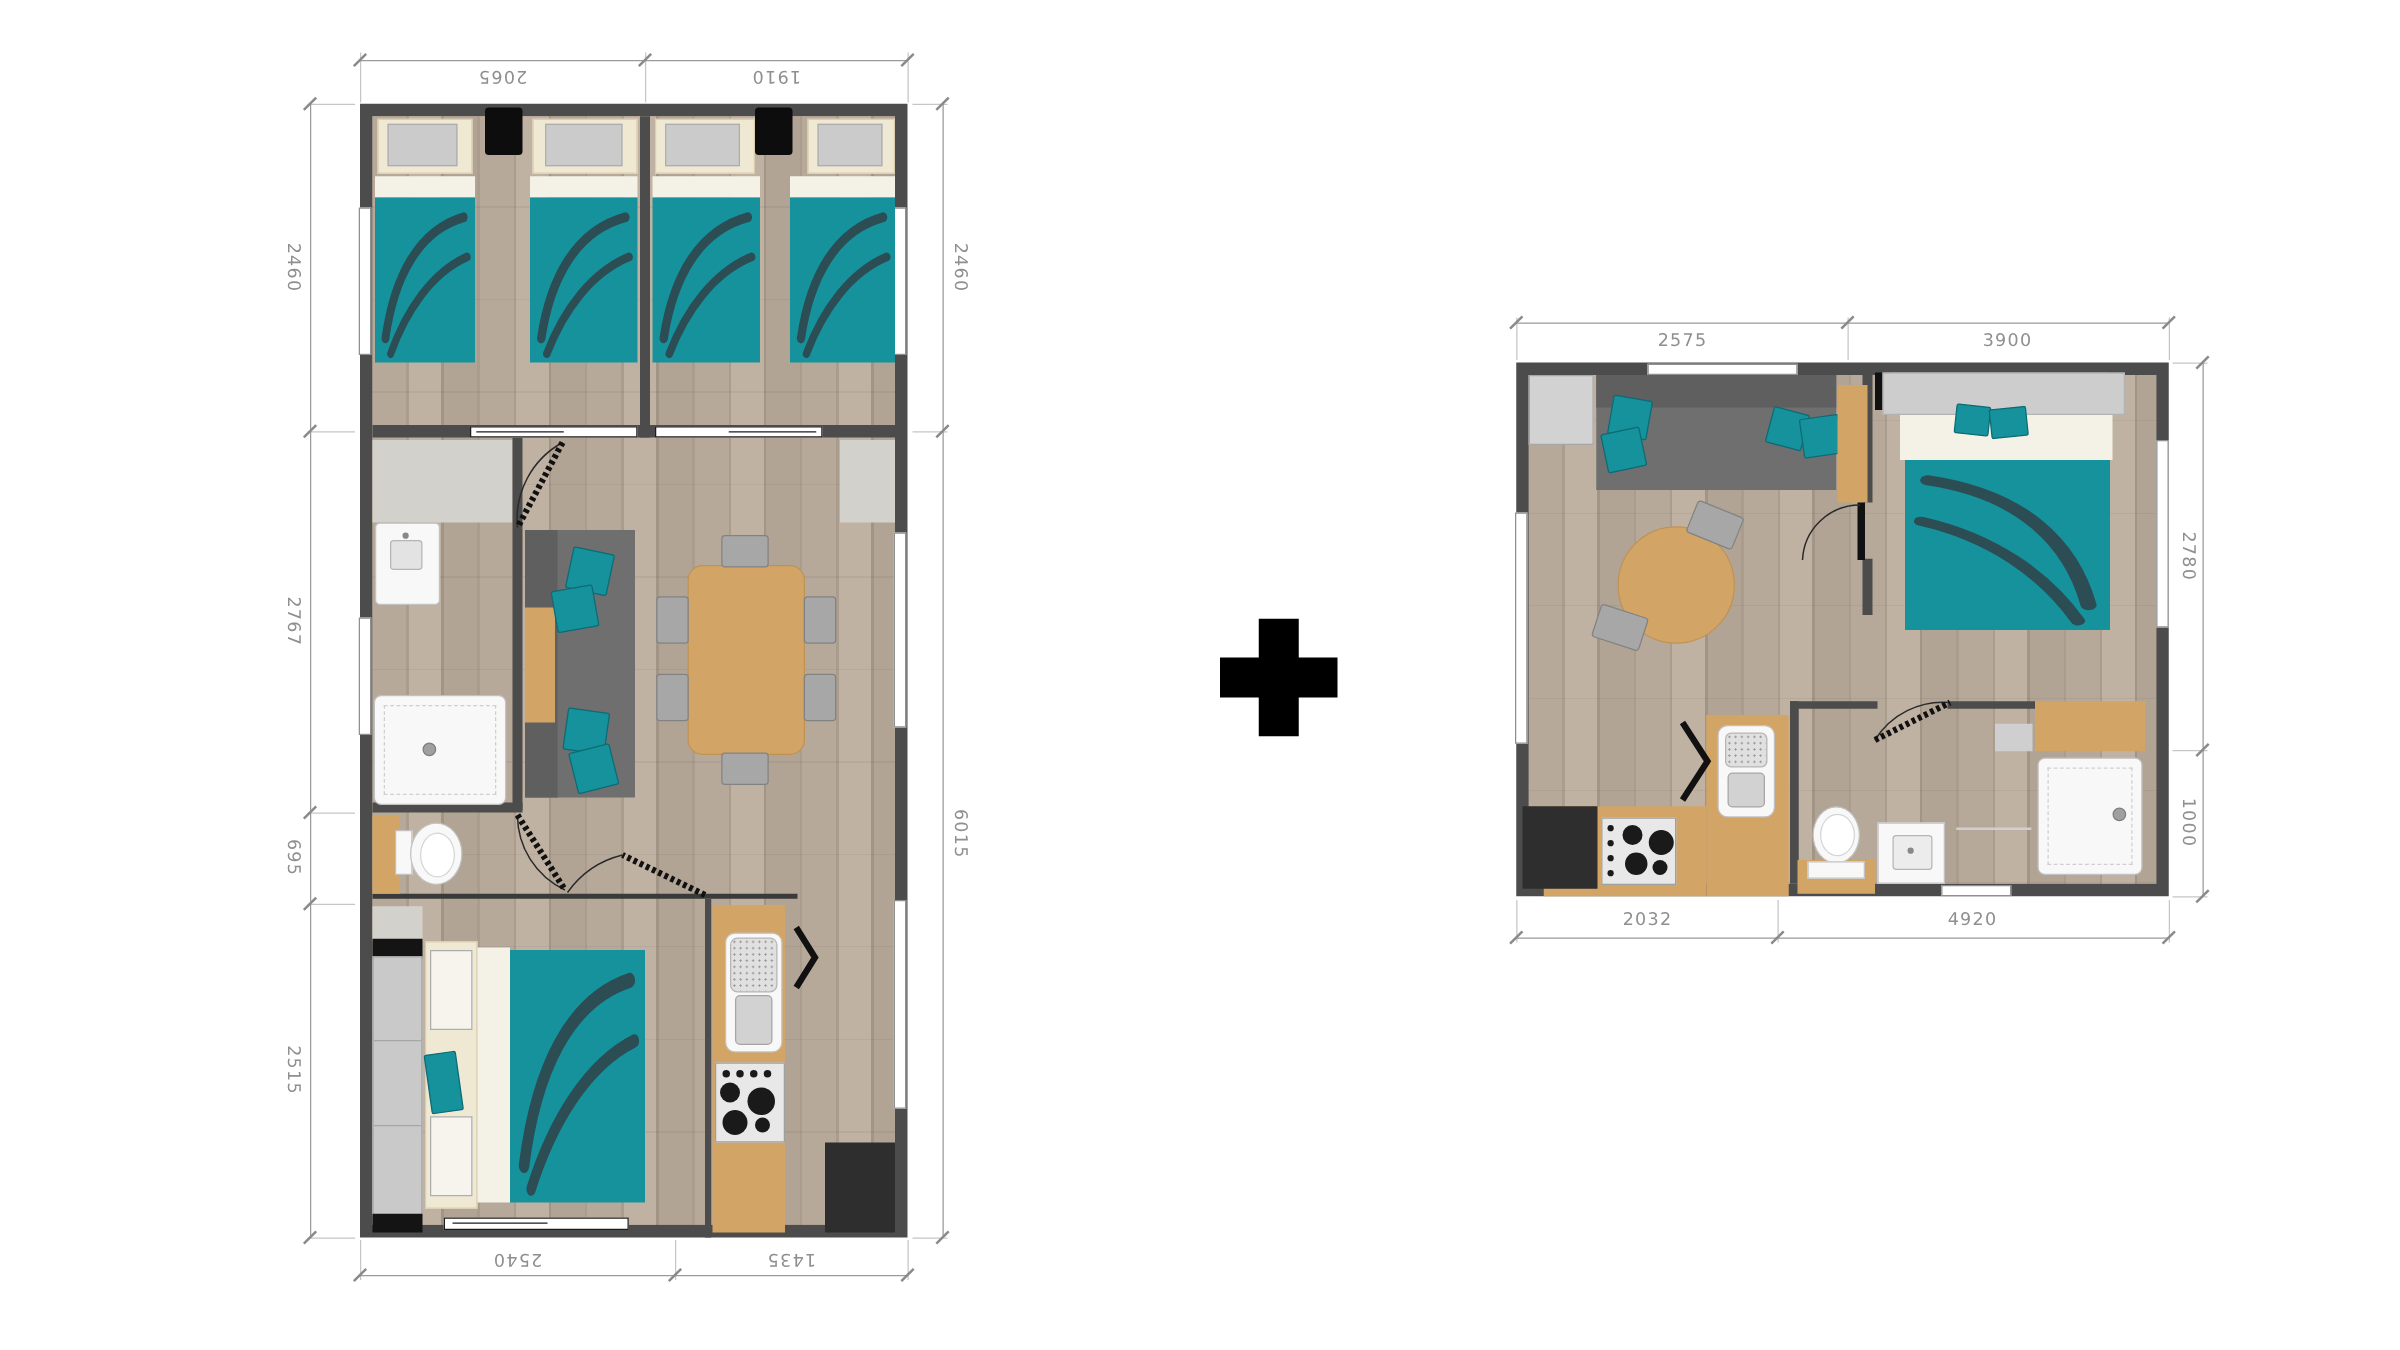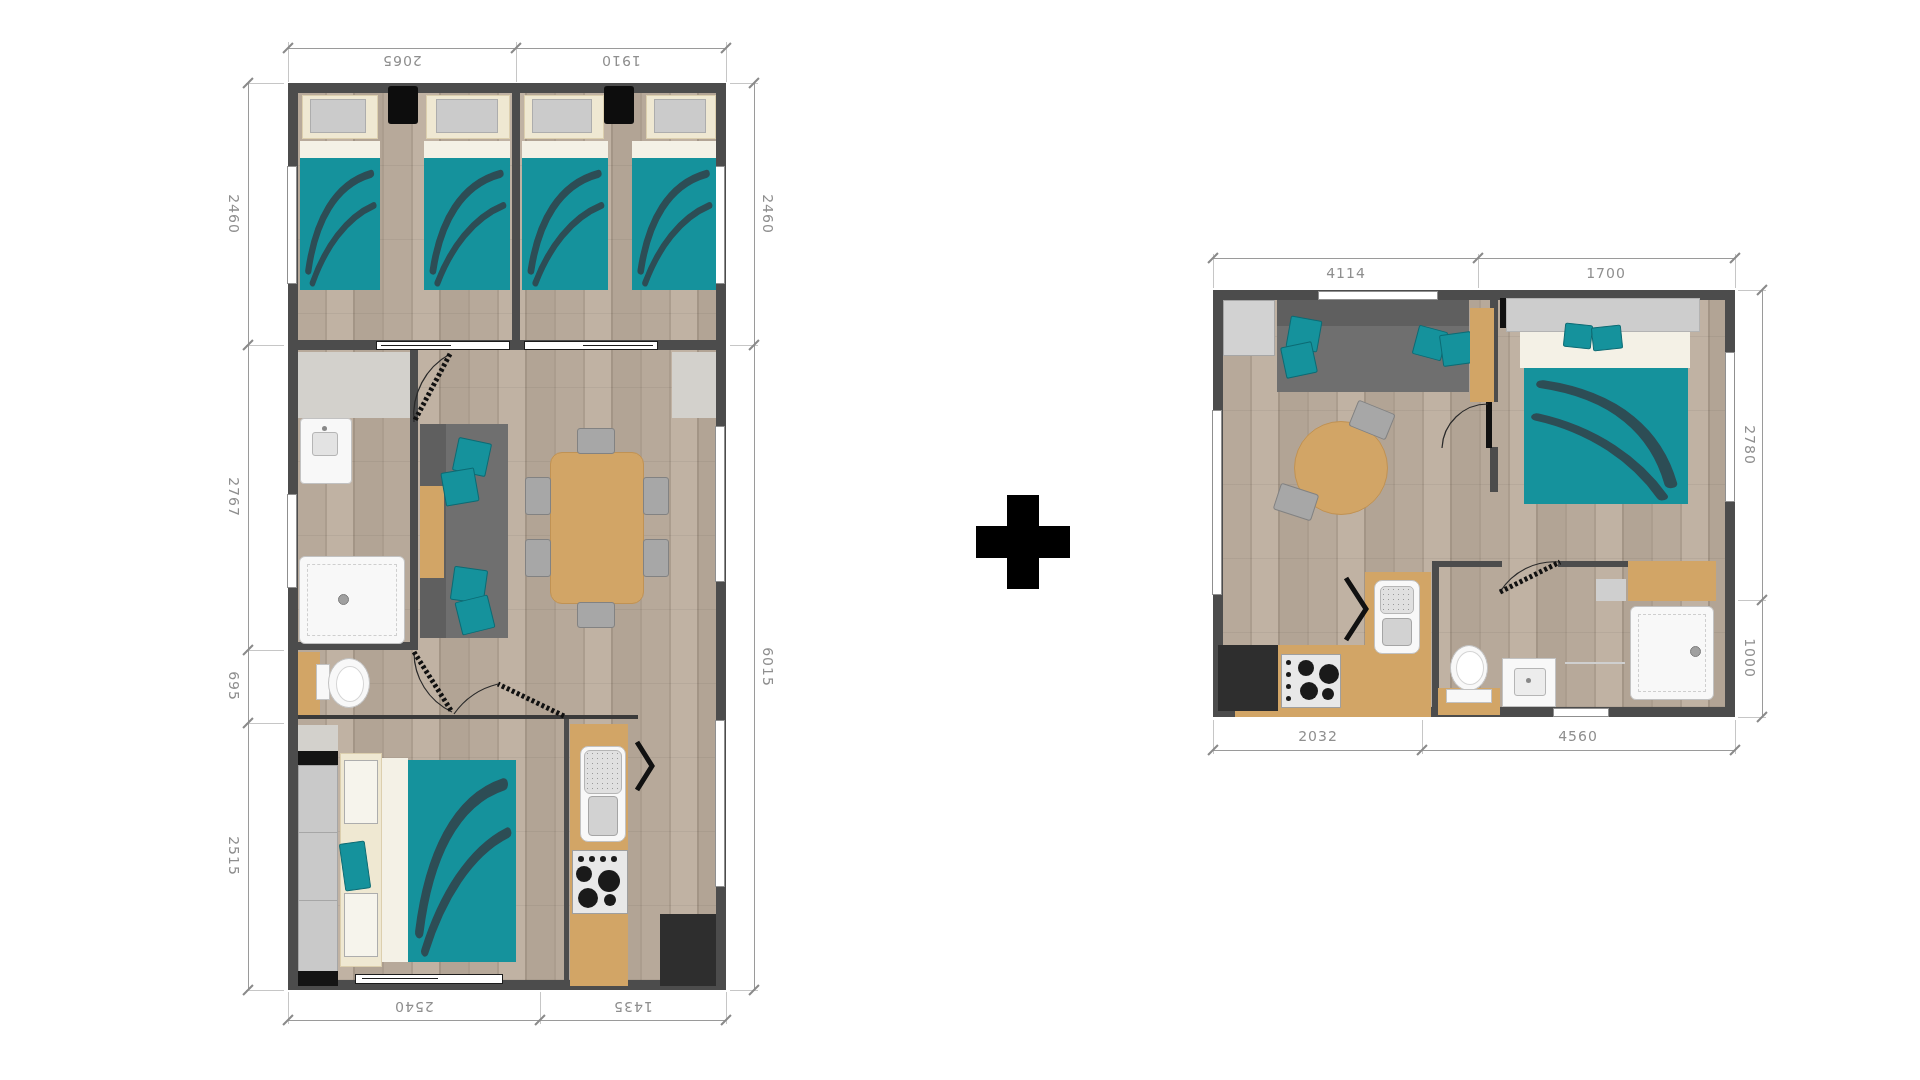--- a/index.html
+++ b/index.html
@@ -332,32 +332,32 @@
       <line x1="6" y1="40" x2="66" y2="10" stroke="#111" stroke-width="5" stroke-dasharray="3 2.5"></line>
     </svg>
 
     <div class="ext" style="left:1213px;top:254px;width:1px;height:34px"></div>
     <div class="ext" style="left:1478px;top:254px;width:1px;height:34px"></div>
     <div class="ext" style="left:1735px;top:254px;width:1px;height:34px"></div>
     <div class="dim" style="left:1213px;top:258px;width:522px;height:1px"></div>
     <div class="tick" style="left:1206px;top:257px"></div>
     <div class="tick" style="left:1471px;top:257px"></div>
     <div class="tick" style="left:1728px;top:257px"></div>
-    <span class="lbl" style="left:1346px;top:273px">4114</span>
-    <span class="lbl" style="left:1606px;top:273px">1700</span>
+    <span class="lbl" style="left:1346px;top:273px">2575</span>
+    <span class="lbl" style="left:1606px;top:273px">3900</span>
 
     <div class="ext" style="left:1213px;top:720px;width:1px;height:34px"></div>
     <div class="ext" style="left:1422px;top:720px;width:1px;height:34px"></div>
     <div class="ext" style="left:1735px;top:720px;width:1px;height:34px"></div>
     <div class="dim" style="left:1213px;top:750px;width:522px;height:1px"></div>
     <div class="tick" style="left:1206px;top:749px"></div>
     <div class="tick" style="left:1415px;top:749px"></div>
     <div class="tick" style="left:1728px;top:749px"></div>
     <span class="lbl" style="left:1318px;top:736px">2032</span>
-    <span class="lbl" style="left:1578px;top:736px">4560</span>
+    <span class="lbl" style="left:1578px;top:736px">4920</span>
 
     <div class="ext" style="left:1738px;top:290px;width:28px;height:1px"></div>
     <div class="ext" style="left:1738px;top:600px;width:28px;height:1px"></div>
     <div class="ext" style="left:1738px;top:717px;width:28px;height:1px"></div>
     <div class="dim" style="left:1762px;top:290px;width:1px;height:427px"></div>
     <div class="tick" style="left:1755px;top:289px"></div>
     <div class="tick" style="left:1755px;top:599px"></div>
     <div class="tick" style="left:1755px;top:716px"></div>
     <span class="lbl vert" style="left:1750px;top:445px">2780</span>
     <span class="lbl vert" style="left:1750px;top:658px">1000</span>

